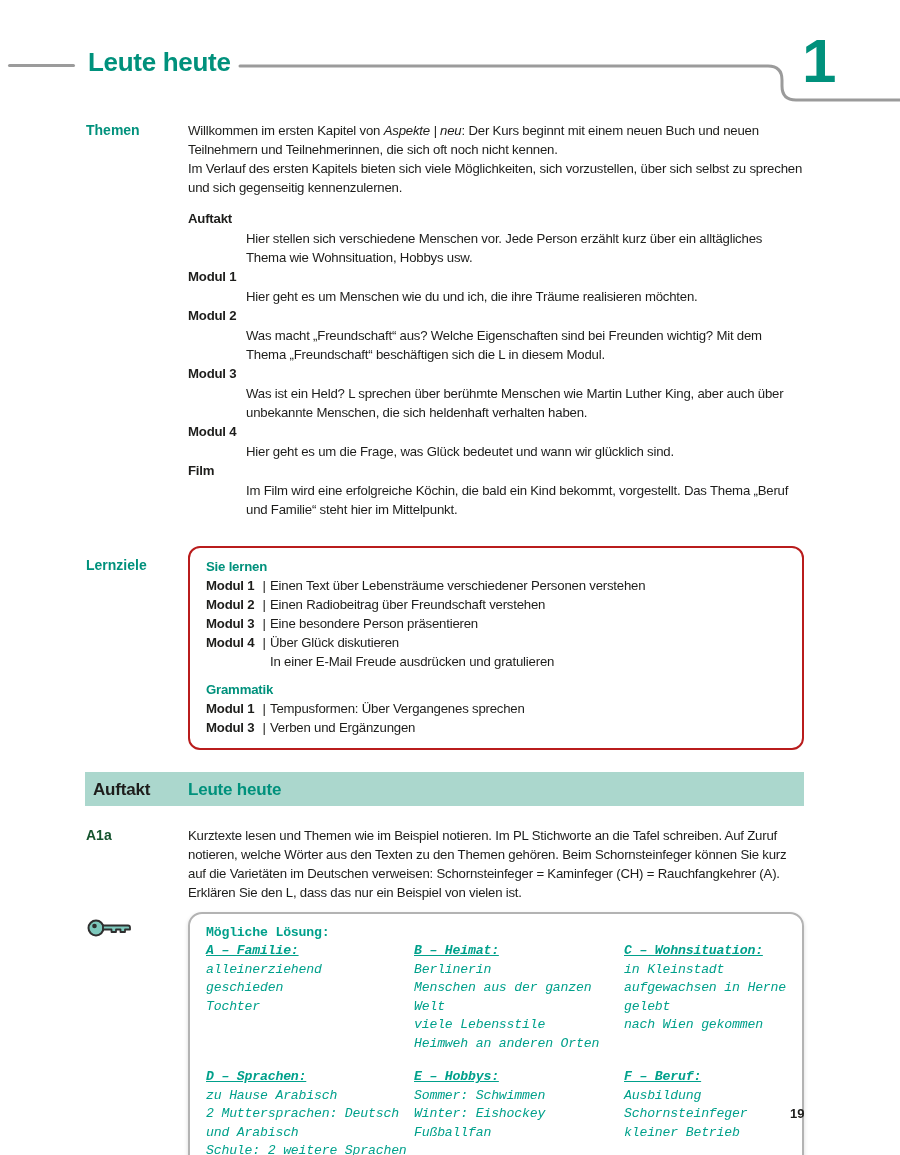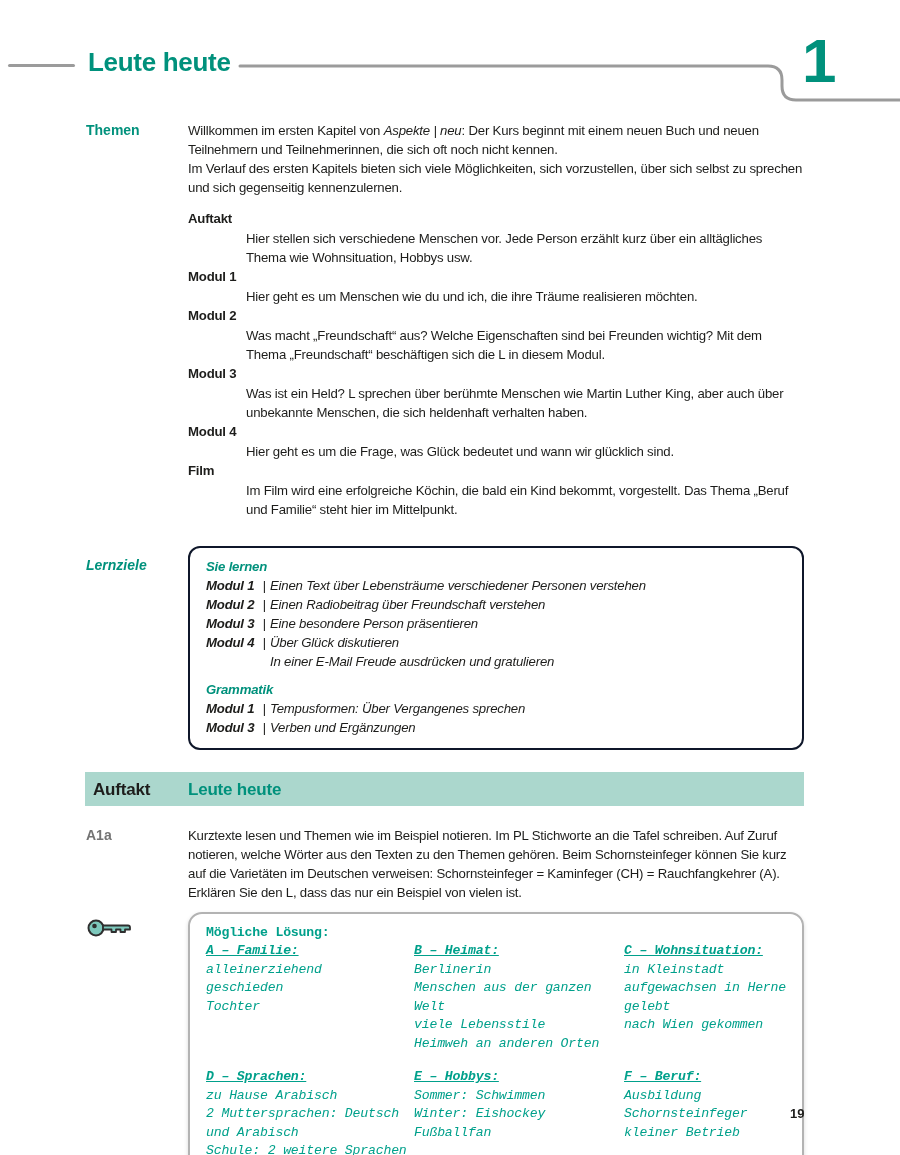--- a/index.html
+++ b/index.html
@@ -14,32 +14,32 @@
        color:#00917c;letter-spacing:-0.3px;}
   .hdr-svg{position:absolute;left:238px;top:60px;}
   .hdr-num{position:absolute;left:802px;top:30px;font-size:62px;font-weight:700;
        color:#00917c;line-height:1;}
 
   
   .content{position:absolute;left:86px;top:121px;width:718px;font-size:13.2px;
        line-height:19px;letter-spacing:-0.2px;}
   .grid-row{display:grid;grid-template-columns:102px 1fr;}
   .side-label{font-weight:700;color:#00917c;font-size:14px;letter-spacing:0;}
-  .side-label.dark{color:#737373;}
+  .side-label.dark{color:#14532d;}
   .para + .para{margin-top:0;}
   .it{font-style:italic;}
 
   .mlist{margin-top:12px;}
   .mrow{display:flex;}
   .mrow .mlabel{width:58px;flex:none;font-weight:700;}
   .mrow .mtext{flex:1;margin-top:20px;}
 
   
-  .sec-lernziele{margin-top:27px;font-style:italic;}
-  .lz-box{border:2px solid #0f172a;border-radius:12px;padding:9px 16px 11px;}
+  .sec-lernziele{margin-top:27px;}
+  .lz-box{border:2px solid #b91c1c;border-radius:12px;padding:9px 16px 11px;}
   .lz-head{color:#00917c;font-weight:700;}
   .lzrow{display:flex;}
   .lzrow .mlabel{width:52px;flex:none;font-weight:700;}
   .lzrow .sep{width:12px;flex:none;text-align:center;}
   .lzrow .sep::before{content:"|";}
   .lzrow.cont .sep::before{visibility:hidden;}
   .lz-gap{height:9px;}
 
   
   .band{margin-top:22px;margin-left:-1px;height:34px;background:#abd7cd;

